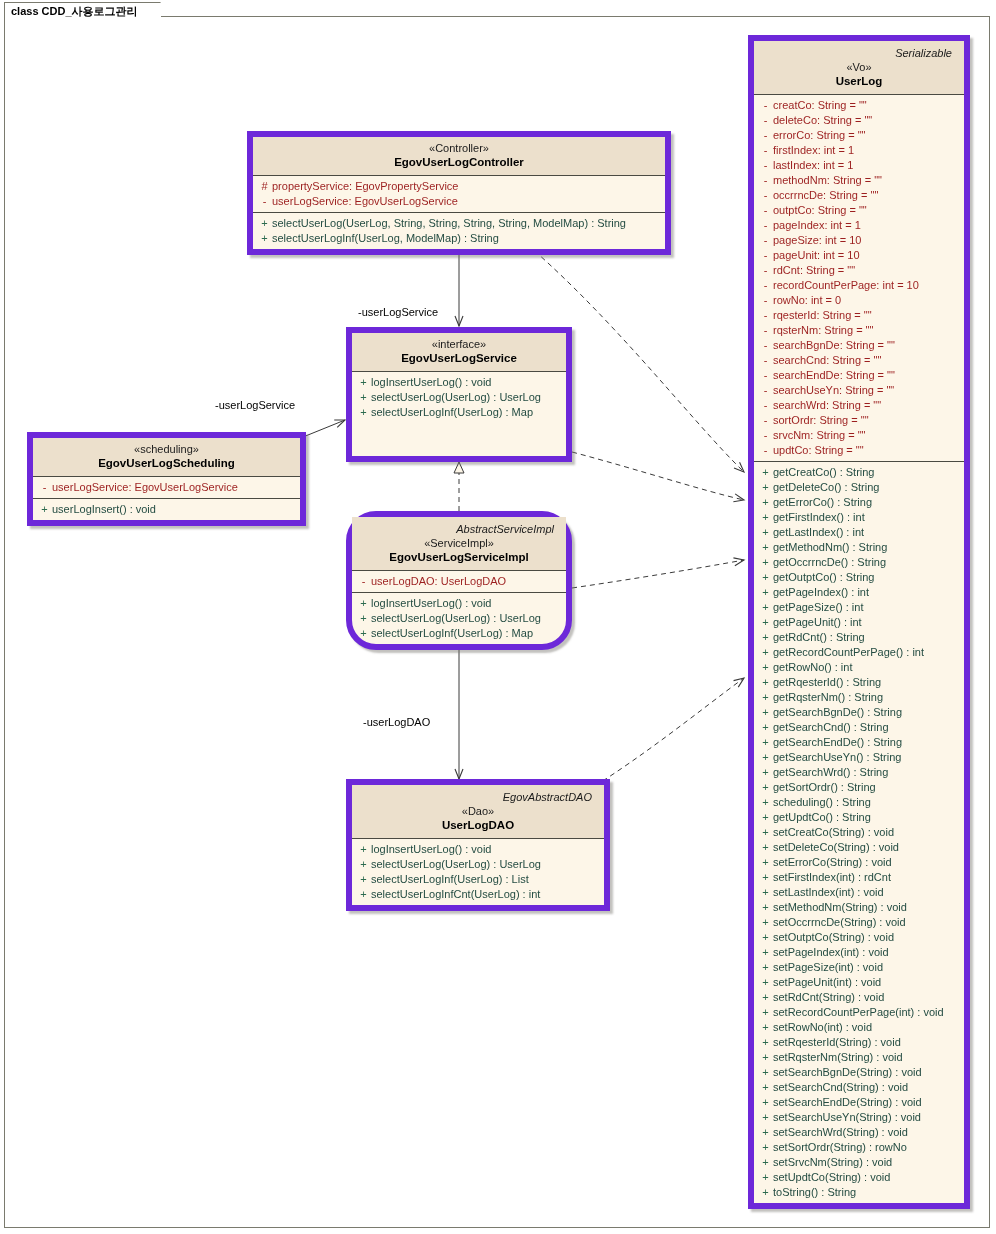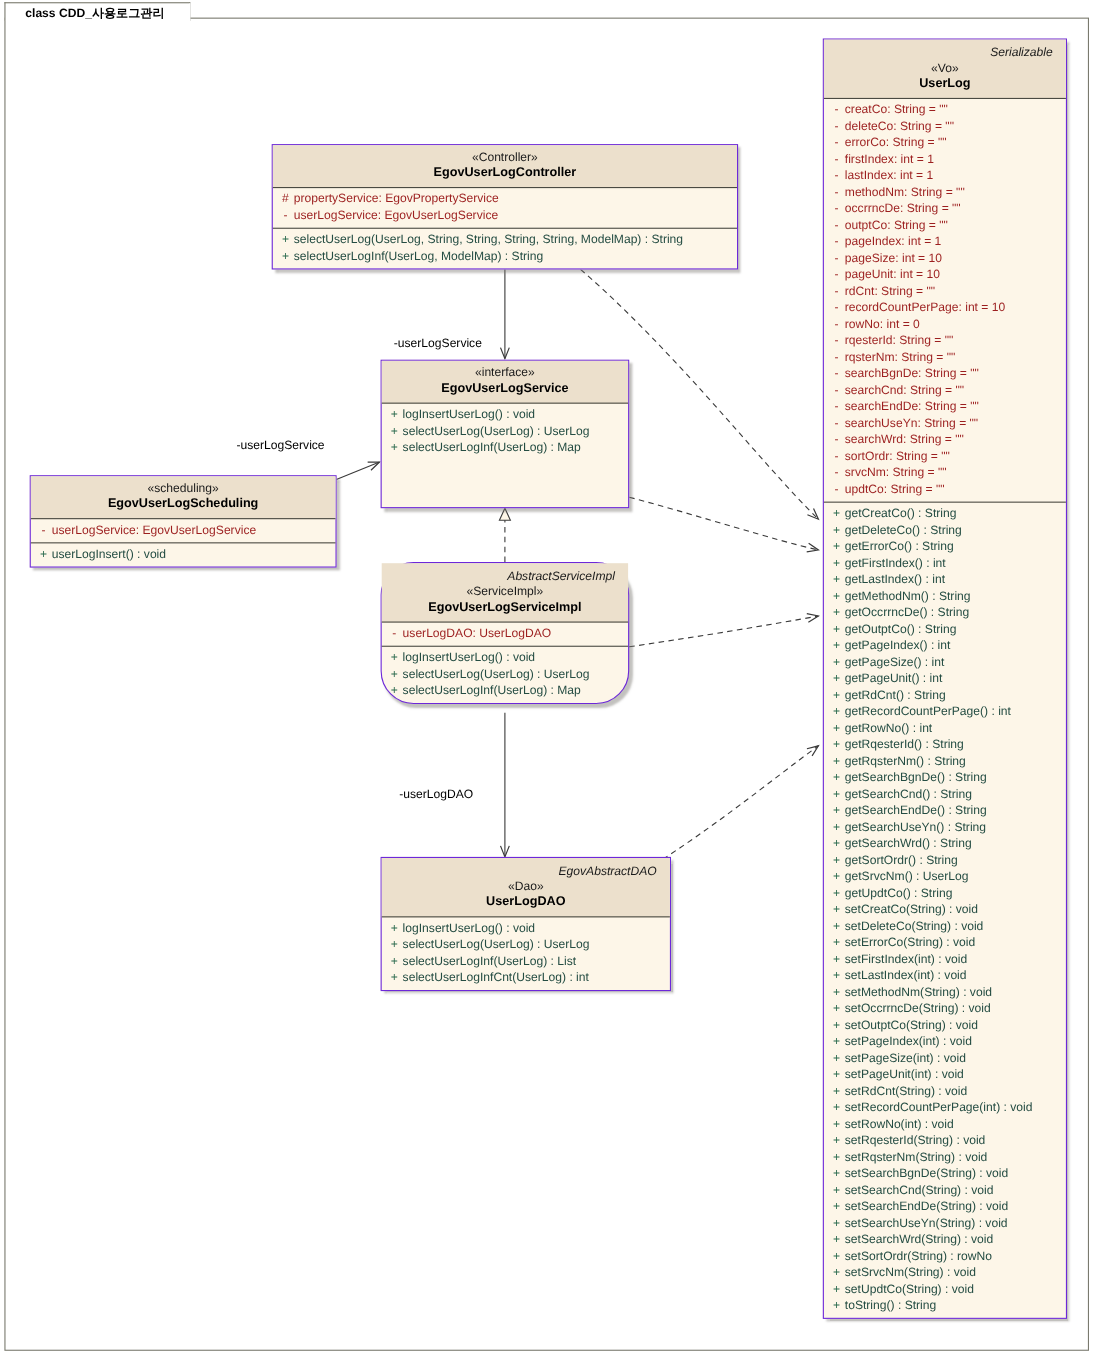--- a/index.html
+++ b/index.html
@@ -3,30 +3,30 @@
 <meta charset="utf-8">
 <style>
   html,body{margin:0;padding:0;background:#ffffff;}
   body{font-family:"Liberation Sans","DejaVu Sans",sans-serif;}
   #canvas{position:relative;width:996px;height:1234px;overflow:hidden;background:#fff;}
 
   
   .frame{position:absolute;left:4px;top:16px;width:986px;height:1212px;border:1px solid #7a7a6e;box-sizing:border-box;background:#fff;}
   .frame-tab{position:absolute;left:4px;top:2px;height:17px;box-sizing:border-box;
     border:1px solid #7a7a6e;border-bottom:none;background:#fff;
-    padding:1px 22px 0 18px;font-size:11px;font-weight:bold;color:#000;white-space:nowrap;z-index:6;}
+    padding:1px 22px 0 6px;font-size:11px;font-weight:bold;color:#000;white-space:nowrap;z-index:6;}
   .frame-tab:after{content:"";position:absolute;right:-1px;top:-1px;width:0;height:0;
     border-left:16px solid transparent;border-bottom:18px solid #fff;}
   .frame-tab .slash{position:absolute;right:0px;top:-1px;width:18px;height:19px;overflow:hidden;}
   .frame-tab .slash:before{content:"";position:absolute;left:-2px;top:-4px;width:1px;height:30px;
     background:#7a7a6e;transform:rotate(30deg);transform-origin:top left;}
 
   
   .cls{position:absolute;box-sizing:border-box;background:#fdf6e8;
-    border:1px solid #6d28d9;box-shadow:3px 3px 2px rgba(120,118,110,.45);z-index:3;}
+    border:6px solid #6d28d9;box-shadow:3px 3px 2px rgba(120,118,110,.45);z-index:3;}
   .cls .hdr{background:#ece0cc;border-bottom:1px solid #4a4a42;padding:4px 6px 5px 6px;text-align:center;}
   .cls .parentname{font-size:11px;font-style:italic;color:#1a1a1a;text-align:right;
      padding:2px 6px 0 6px;line-height:13px;}
   .cls .stereo{font-size:11px;color:#1a1a1a;line-height:14px;}
   .cls .cname{font-size:11.5px;font-weight:bold;color:#000;line-height:15px;}
   .cls .sect{border-bottom:1px solid #4a4a42;padding:3px 0 3px 0;}
   .cls .sect:last-child{border-bottom:none;}
   .row{display:flex;font-size:11px;line-height:15px;white-space:nowrap;padding:0 4px;}
   .row .vis{width:15px;flex:0 0 15px;text-align:center;}
   .row.attr{color:#9c1f1f;}
@@ -390,41 +390,41 @@
         <div class="row op">
           <span class="vis">+</span>
           <span>getSearchWrd() : String</span>
         </div>
         <div class="row op">
           <span class="vis">+</span>
           <span>getSortOrdr() : String</span>
         </div>
         <div class="row op">
           <span class="vis">+</span>
-          <span>getSrvcNm() : UserLog</span>
+          <span>scheduling() : String</span>
         </div>
         <div class="row op">
           <span class="vis">+</span>
           <span>getUpdtCo() : String</span>
         </div>
         <div class="row op">
           <span class="vis">+</span>
           <span>setCreatCo(String) : void</span>
         </div>
         <div class="row op">
           <span class="vis">+</span>
           <span>setDeleteCo(String) : void</span>
         </div>
         <div class="row op">
           <span class="vis">+</span>
           <span>setErrorCo(String) : void</span>
         </div>
         <div class="row op">
           <span class="vis">+</span>
-          <span>setFirstIndex(int) : void</span>
+          <span>setFirstIndex(int) : rdCnt</span>
         </div>
         <div class="row op">
           <span class="vis">+</span>
           <span>setLastIndex(int) : void</span>
         </div>
         <div class="row op">
           <span class="vis">+</span>
           <span>setMethodNm(String) : void</span>
         </div>
         <div class="row op">

